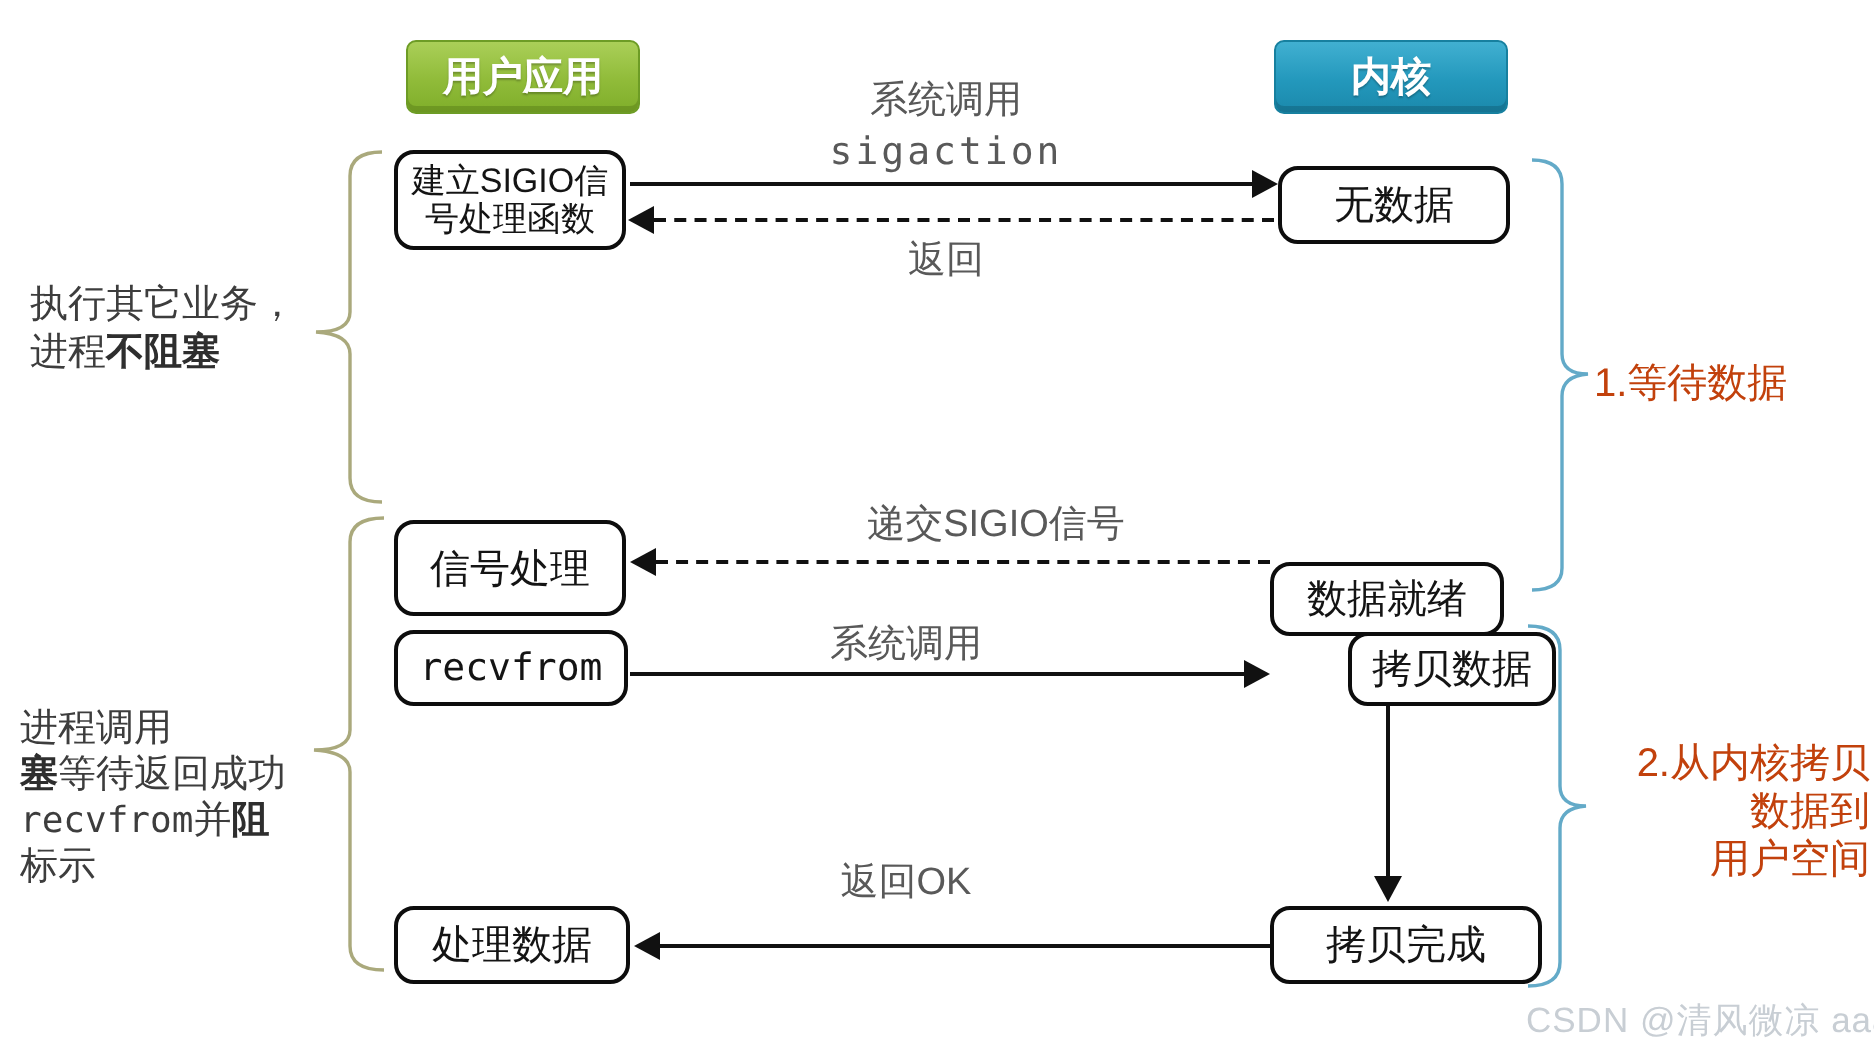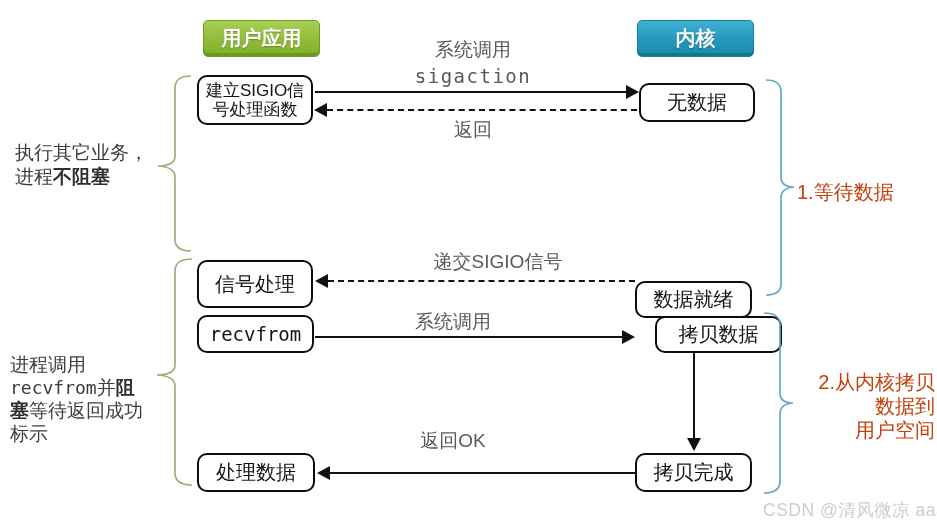--- a/index.html
+++ b/index.html
@@ -72,24 +72,24 @@
   <div class="fbox" style="left:197px;top:453px;width:118px;height:39px;">
     <span>处理数据</span>
   </div>
 
   <div class="fbox" style="left:639px;top:83px;width:116px;height:39px;">
     <span>无数据</span>
   </div>
   <div class="fbox" style="left:635px;top:261px;width:117px;height:37px;margin-top:20px;">
     <span>数据就绪</span>
   </div>
-  <div class="fbox" style="left:655px;top:316px;width:127px;height:37px;">
+  <div class="fbox" style="left:674px;top:316px;width:104px;height:37px;">
     <span>拷贝数据</span>
   </div>
-  <div class="fbox" style="left:635px;top:453px;width:117px;height:39px;">
+  <div class="fbox" style="left:635px;top:453px;width:136px;height:39px;">
     <span>拷贝完成</span>
   </div>
 
   <div class="hline" style="left:315px;top:91px;width:311px;"></div>
   <div class="head-right" style="left:626px;top:85px;"></div>
   <div class="alabel" style="left:398px;top:37px;width:150px;">系统调用</div>
   <div class="alabel mono" style="left:398px;top:65px;width:150px;letter-spacing:1.5px;">sigaction</div>
 
   <div class="head-left" style="left:314px;top:103px;"></div>
   <div class="hline dashed" style="left:327px;top:109px;width:310px;"></div>
@@ -117,22 +117,22 @@
     <path d="M 764,313 Q 780,313 780,325 L 780,393 Q 780,403 793,403 Q 780,404 780,414 L 780,481 Q 780,493 764,493" fill="none" stroke-width="1.7" stroke="#63aac8"></path>
   </svg>
 
   <div class="ann" style="left:15px;top:141px;">
     <div><span>执行其它业务，</span></div>
     <div><span>进程</span><b>不阻塞</b></div>
   </div>
 
   <div class="ann" style="left:10px;top:353px;line-height:23px;">
     <div><span>进程调用</span></div>
+    <div><b>塞</b><span>等待返回成功</span></div>
     <div><span class="mono" style="font-size:18px;">recvfrom</span><span>并</span><b>阻</b></div>
-    <div><b>塞</b><span>等待返回成功</span></div>
     <div><span>标示</span></div>
   </div>
 
   <div class="ann-gray" style="left:797px;top:181px;">
     <span>1.等待数据</span>
   </div>
 
   <div class="ann-gray" style="left:795px;top:370px;width:140px;text-align:right;line-height:24px;">
     <div><span>2.从内核拷贝</span></div>
     <div><span>数据到</span></div>

